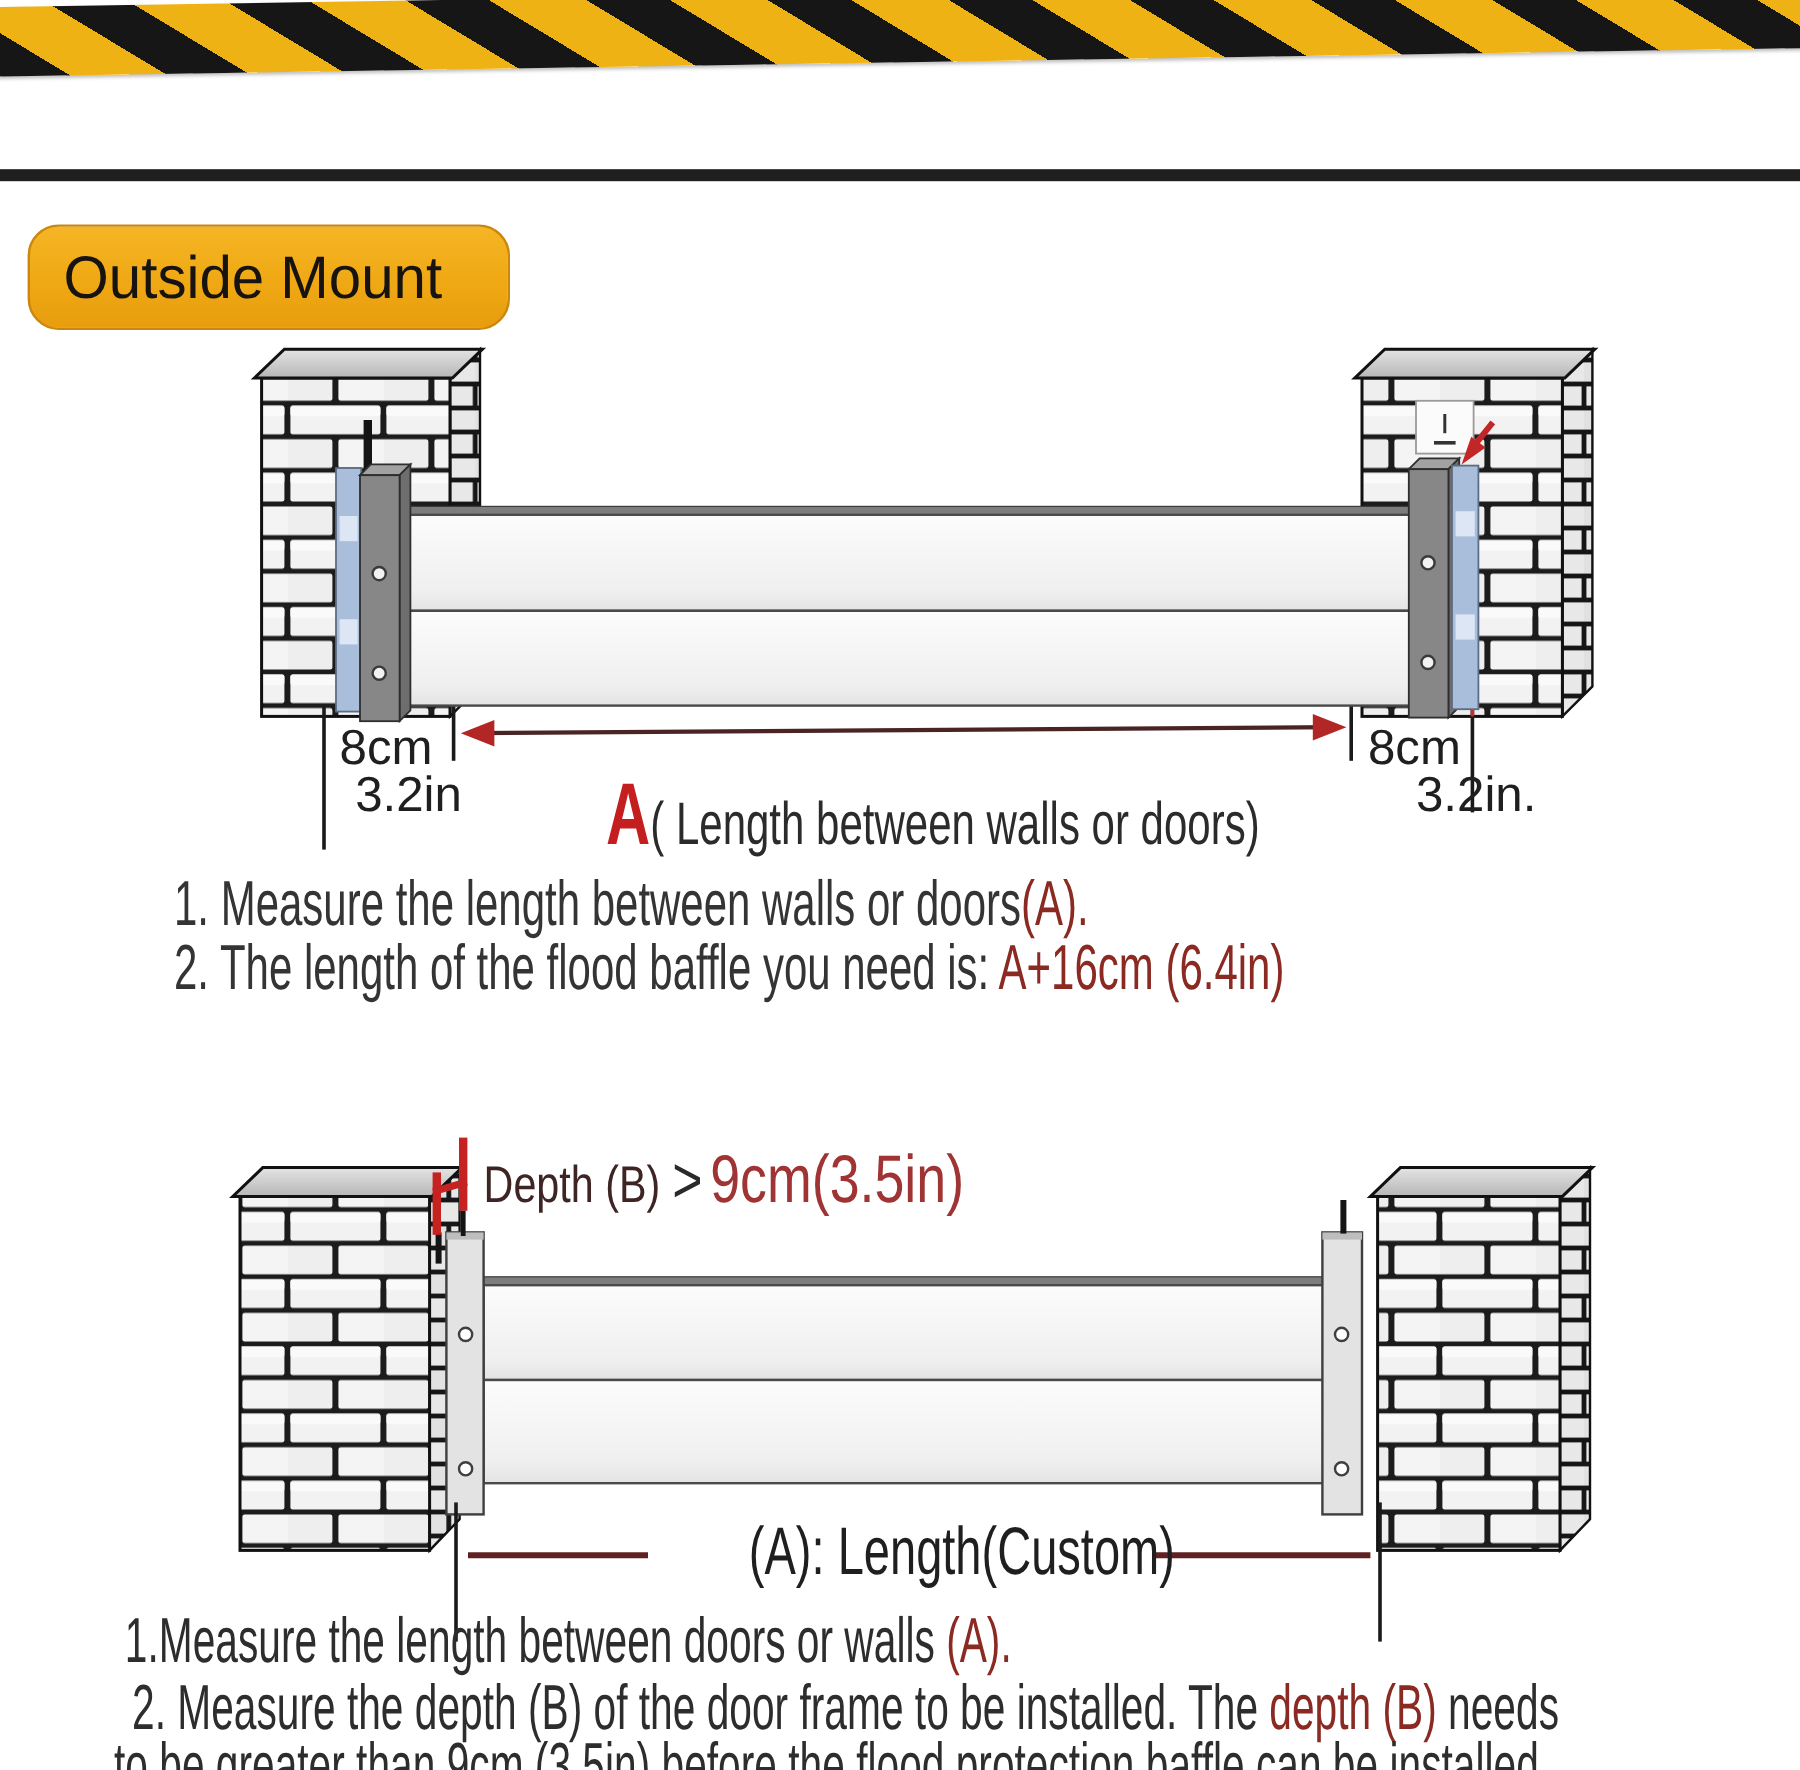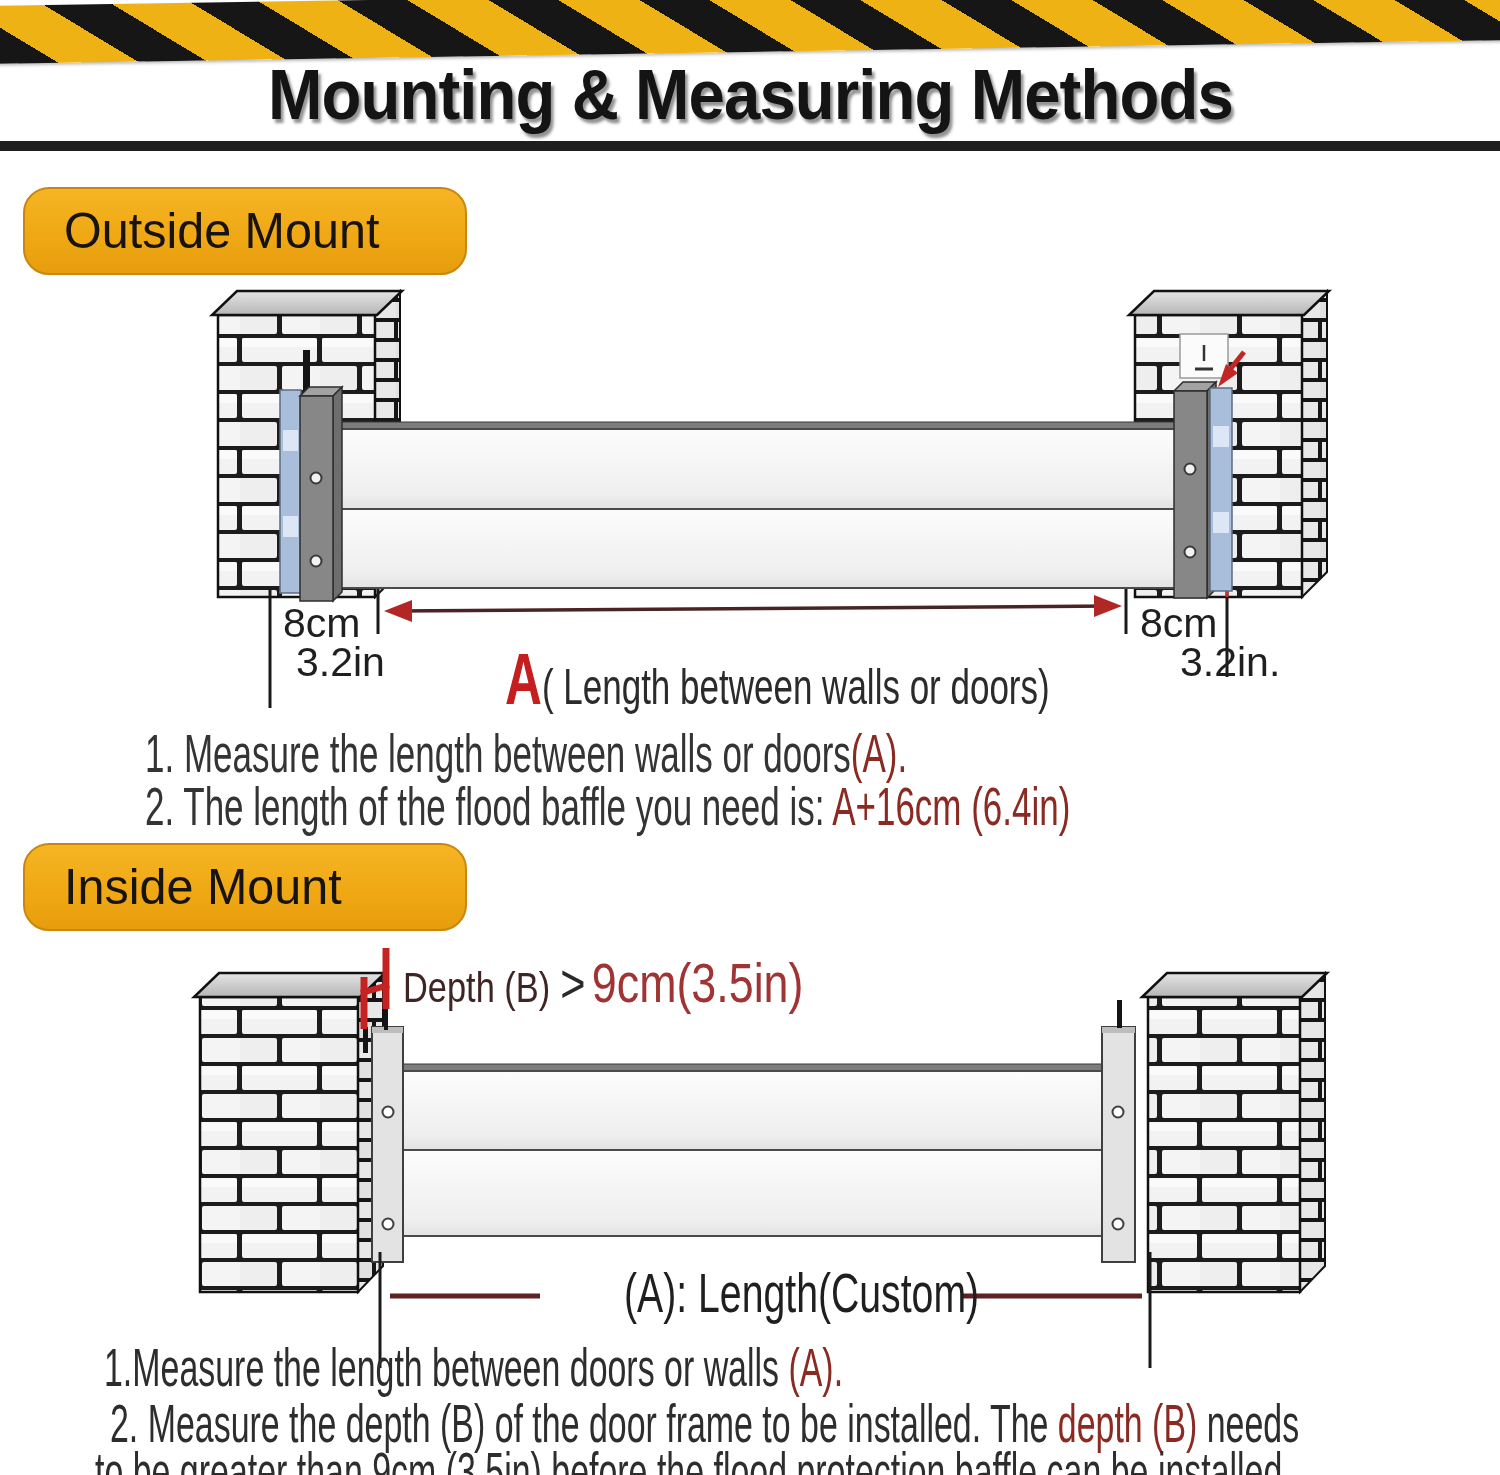--- a/index.html
+++ b/index.html
@@ -8,24 +8,24 @@
   
   .hazard{position:absolute;left:-10px;top:-6px;width:1520px;height:58px;transform:rotate(-0.9deg);
           background:repeating-linear-gradient(32deg,#161616 0 36px,#eeb214 36px 78px);
           box-shadow:0 2px 3px rgba(0,0,0,.25);}
   .titlebar{position:absolute;left:0;top:54px;width:1500px;height:90px;text-align:center;}
   .title{display:inline-block;font-size:71px;font-weight:bold;color:#141414;letter-spacing:-1px;
          transform:scaleX(0.92);transform-origin:50% 50%;white-space:nowrap;
          text-shadow:3px 4px 3px rgba(110,110,110,0.75);}
   .rule{position:absolute;left:0;top:141px;width:1500px;height:10px;background:#1f1f1f;}
   
-  .badge{position:absolute;left:23px;width:444px;height:88px;border-radius:26px;
+  .badge{position:absolute;left:23px;width:402px;height:88px;border-radius:26px;
          background:linear-gradient(180deg,#f5b524 0%,#efa713 60%,#e79d0e 100%);
          border:2px solid #c9880d;box-sizing:border-box;
-         display:flex;align-items:center;padding-left:39px;}
+         display:flex;align-items:center;padding-left:28px;}
   .badge span{font-size:50px;color:#171310;letter-spacing:0;transform:scaleX(0.97);transform-origin:0 50%;white-space:nowrap;}
   #badge-outside{top:187px;}
   #badge-inside{top:843px;}
   
   svg{position:absolute;left:0;}
   
   .t{position:absolute;white-space:nowrap;transform-origin:0 0;color:#222;}
   .dim{font-size:41px;color:#1f1f1f;letter-spacing:0;}
   .alabel{left:505px;top:637px;transform:scaleX(0.70);}
   .alabel .biga{font-size:73px;font-weight:bold;color:#c41e1e;}
@@ -40,23 +40,20 @@
   .depthlbl .p2{font-size:56px;color:#a03434;}
   .lenlbl{left:564px;top:1260px;width:400px;text-align:center;font-size:56px;color:#1f1f1f;
           transform:scaleX(0.70);transform-origin:50% 0;}
 </style>
 </head>
 <body>
 
 <div class="page">
 
   <div class="hazard"></div>
-  <div class="titlebar">
-    <span class="title">Mounting &amp; Measuring Methods</span>
-  </div>
   <div class="rule"></div>
 
   <div class="badge" id="badge-outside">
     <span>Outside Mount</span>
   </div>
 
   <svg style="top:280px" width="1500" height="430" viewBox="0 280 1500 430">
     <defs>
       <pattern id="bk" width="80" height="56" patternUnits="userSpaceOnUse">
         <rect width="80" height="56" fill="#1c1c1c"></rect>
@@ -158,23 +155,20 @@
     <span class="biga">A</span><span class="rest">( Length between walls or doors)</span>
   </div>
 
   <div class="t instr" style="left:145px;top:723px">
     <span>1. Measure the length between walls or doors</span><span class="red">(A).</span>
   </div>
   <div class="t instr" style="left:145px;top:776px">
     <span>2. The length of the flood baffle you need is: </span><span class="red">A+16cm (6.4in)</span>
   </div>
 
-  <div class="badge" id="badge-inside">
-    <span>Inside Mount</span>
-  </div>
 
   <svg style="top:940px" width="1500" height="435" viewBox="0 940 1500 435">
 
     <g>
       <polygon points="358,997 383,973 383,1266 358,1292" fill="url(#bks)" stroke="#111" stroke-width="2"></polygon>
       <rect x="200" y="997" width="158" height="295" fill="url(#bk)" stroke="#111" stroke-width="2.5"></rect>
       <polygon points="194,997 360,997 385,973 219,973" fill="url(#cap)" stroke="#111" stroke-width="2.5"></polygon>
     </g>
 
     <g>

